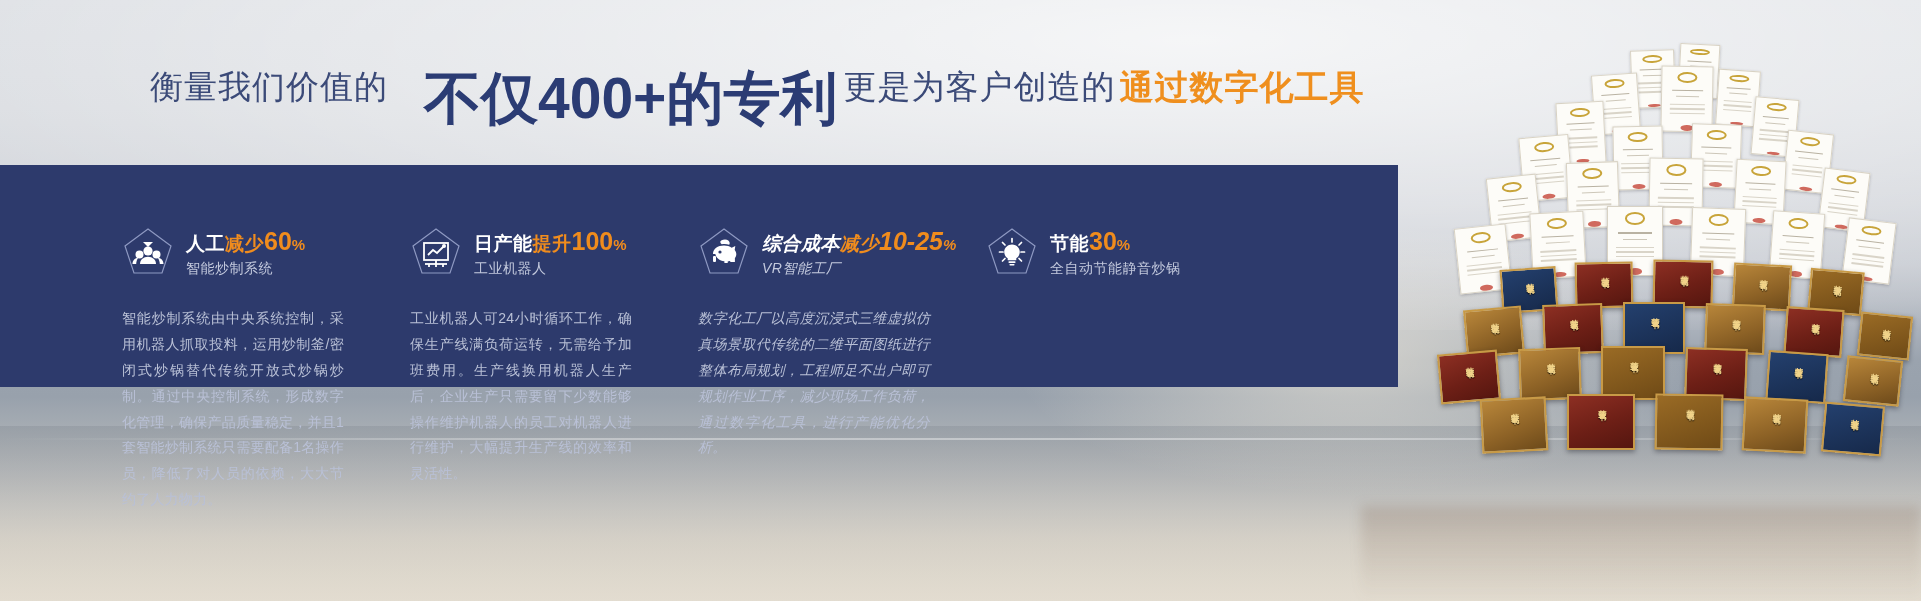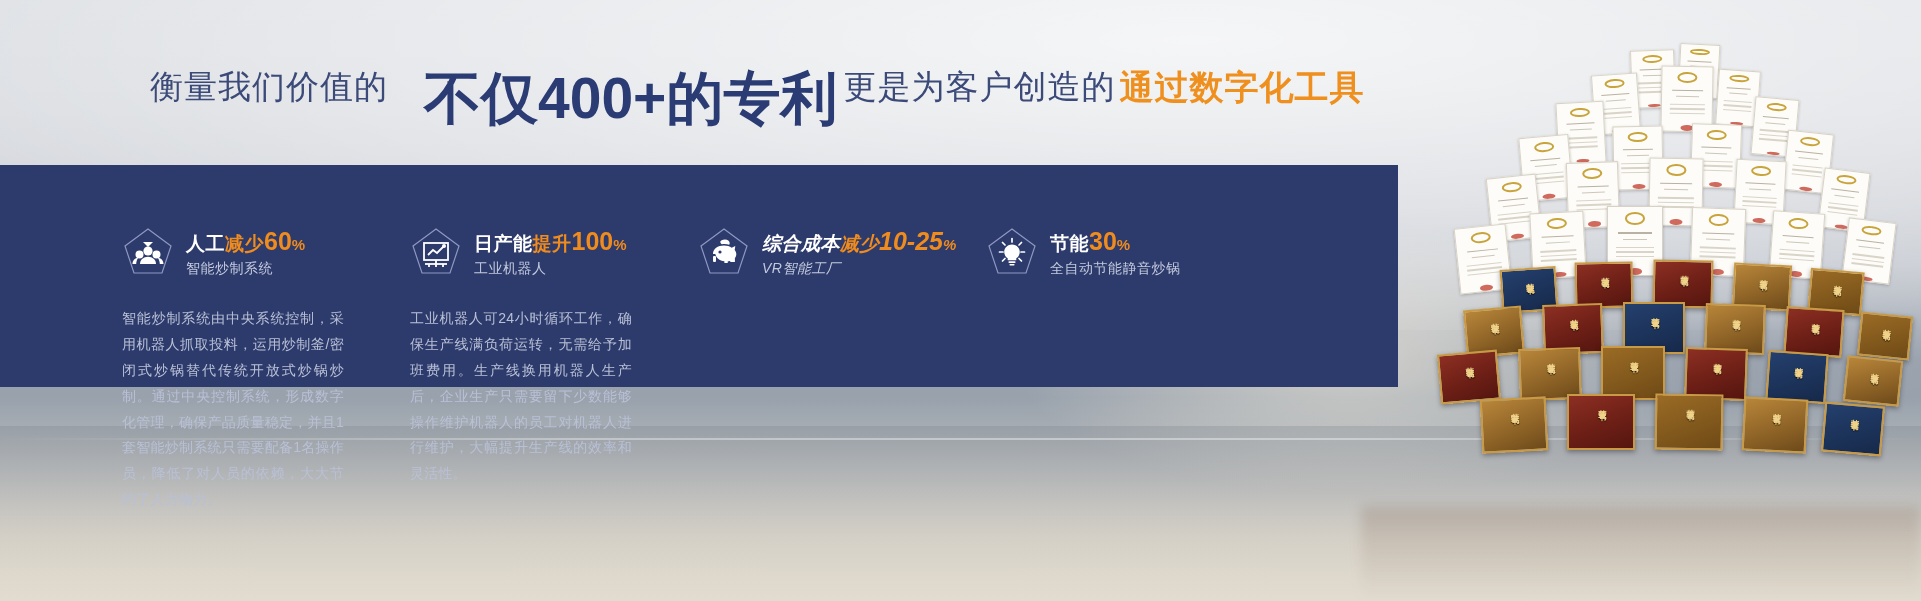--- a/index.html
+++ b/index.html
@@ -596,20 +596,21 @@
             </g>
           </svg>
         </span>
         <span class="feat-txt">
           <span class="feat-title">
             <span class="ft-w">综合成本</span><span class="ft-o">减少</span><span class="ft-num">10-25</span><span class="ft-pct">%</span>
           </span>
           <span class="feat-sub">VR智能工厂</span>
         </span>
       </div>
+      <div class="feat-body">数字化工厂以高度沉浸式三维虚拟仿真场景取代传统的二维平面图纸进行整体布局规划，工程师足不出户即可规划作业工序，减少现场工作负荷，通过数字化工具，进行产能优化分析。</div>
     </div>
 
     <div class="feat c4">
       <div class="feat-head">
         <span class="penta">
           <svg width="52" height="52" viewBox="0 0 52 52">
             <polygon points="26,3 49,20 40,47 12,47 3,20" fill="none" stroke="#8e99c2" stroke-width="1.2"></polygon>
             <g fill="#ffffff">
               <path d="M26 18.5c4.3 0 7.8 3.4 7.8 7.5 0 2.6-1.4 4.9-3.5 6.2v2.1h-8.6v-2.1c-2.1-1.3-3.5-3.6-3.5-6.2 0-4.1 3.5-7.5 7.8-7.5z"></path>
               <rect x="22.4" y="35.2" width="7.2" height="1.8" rx=".9"></rect>

